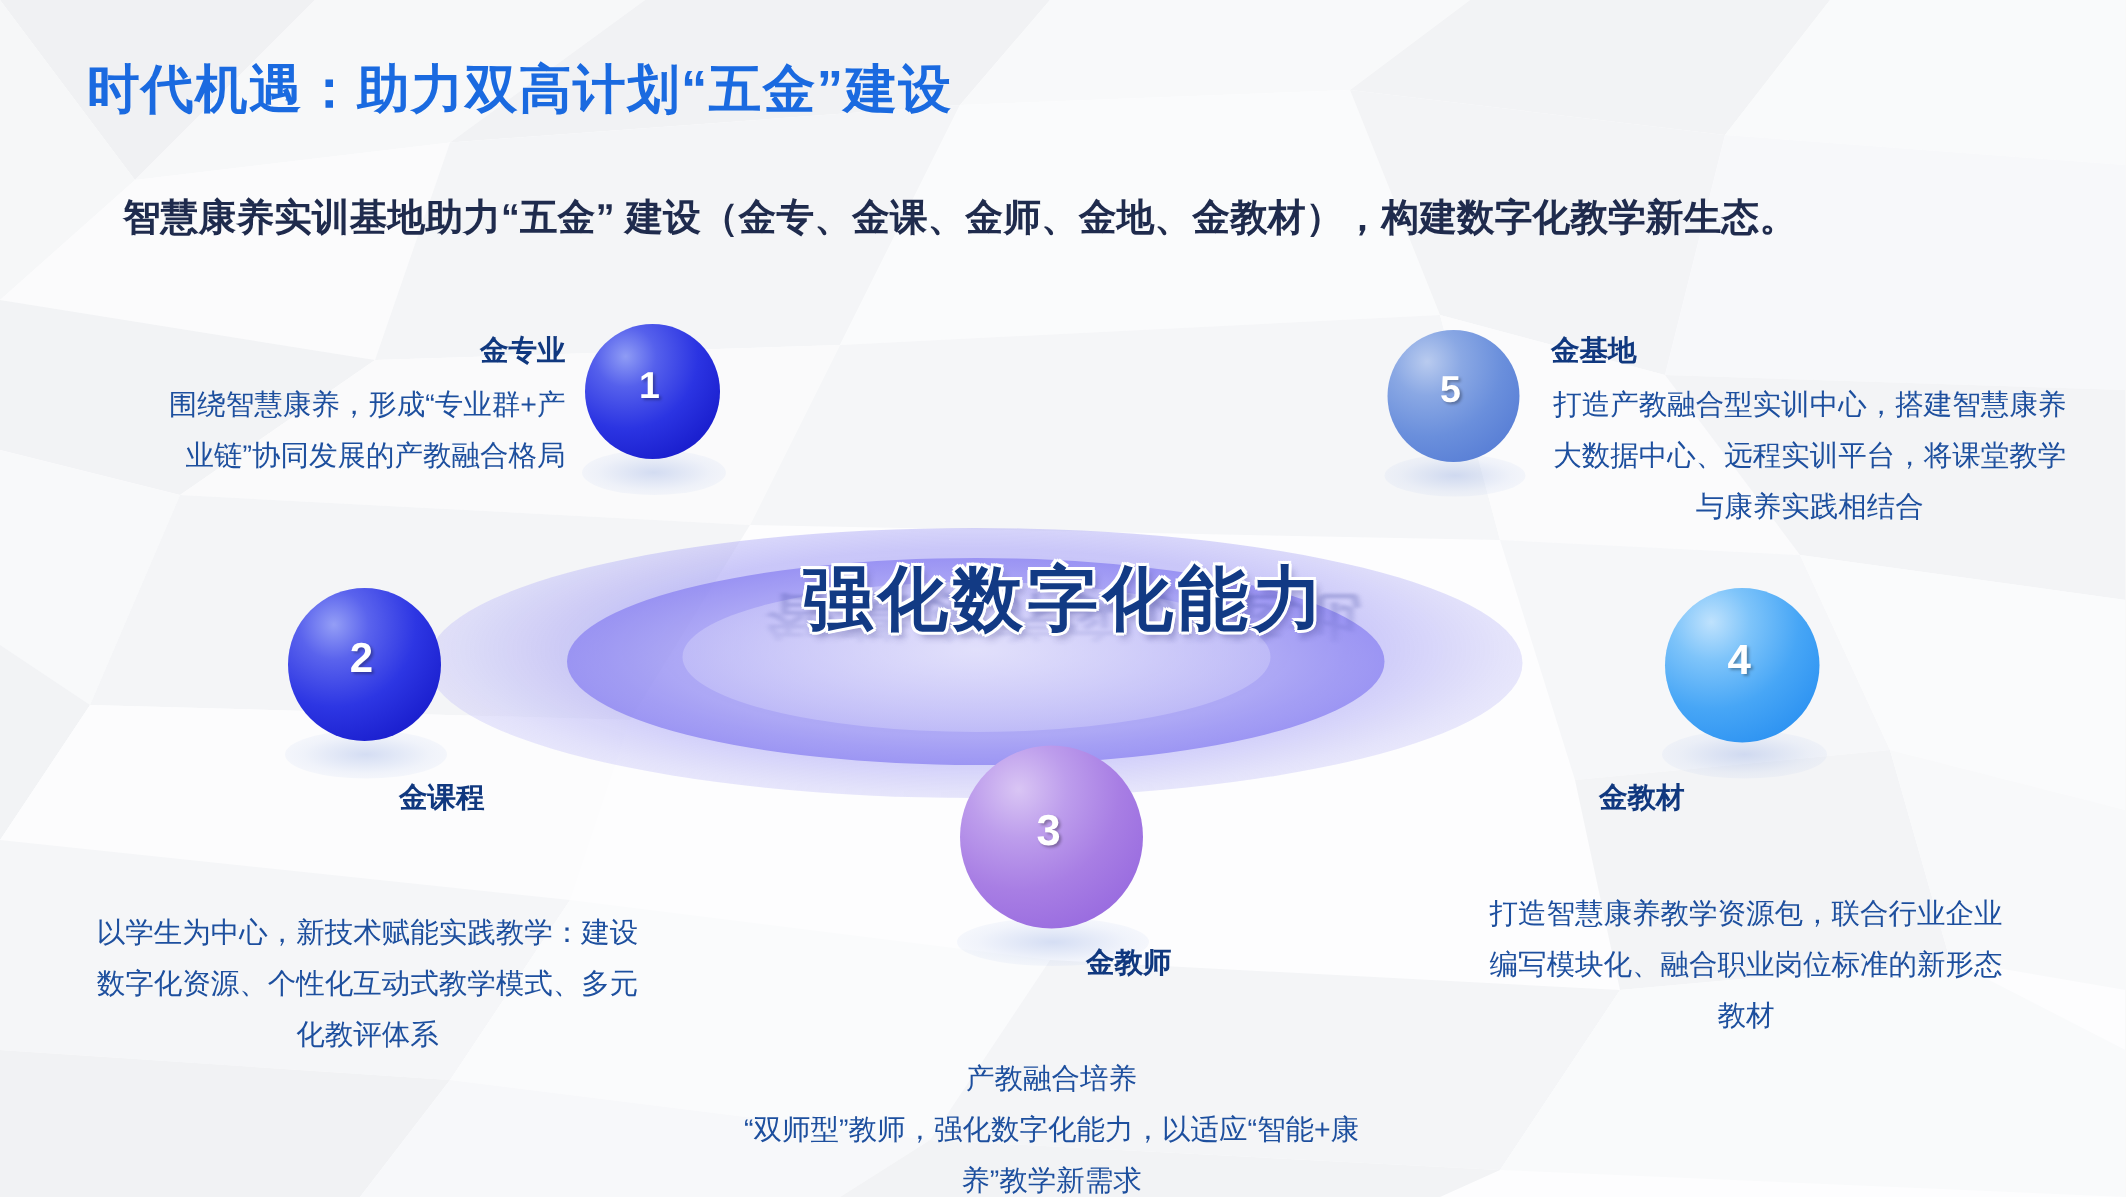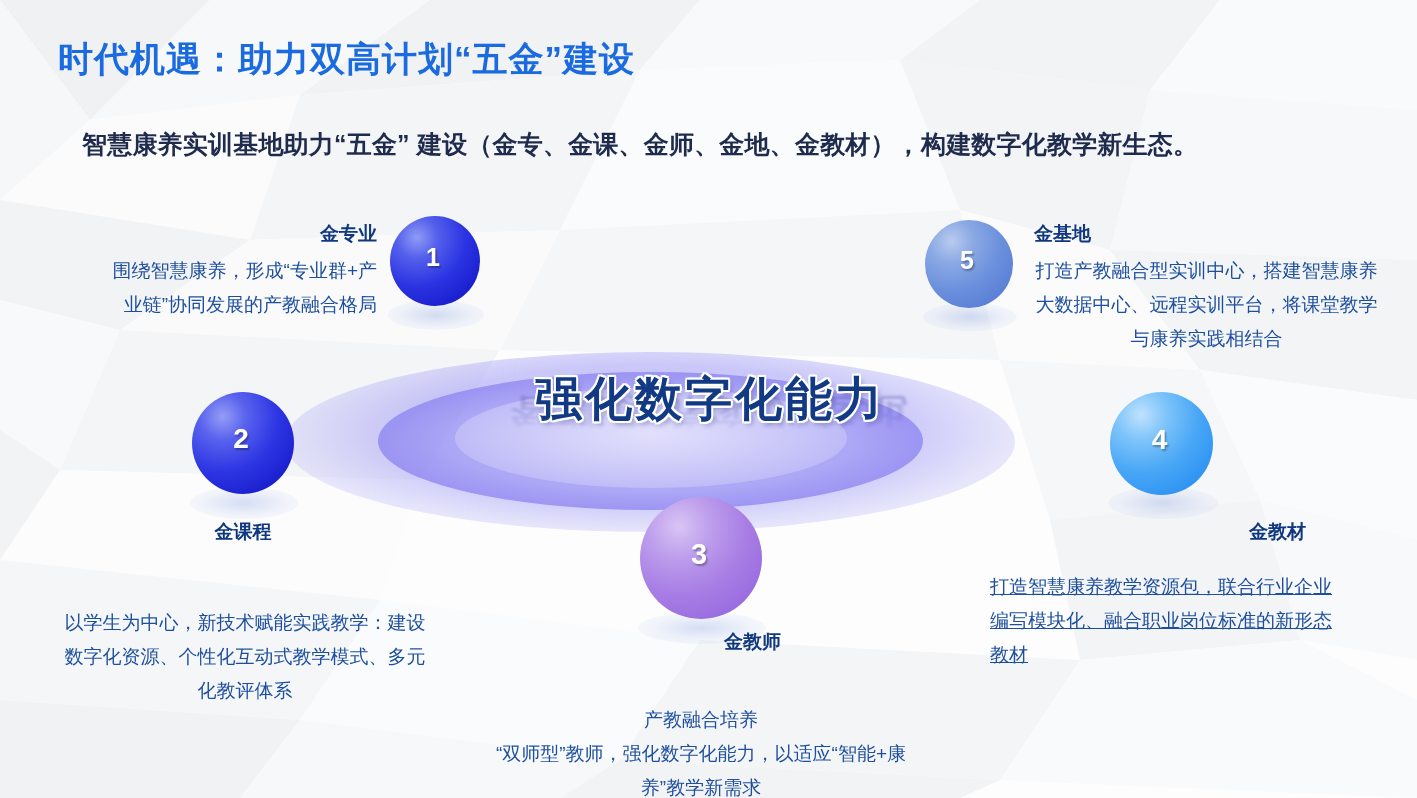--- a/index.html
+++ b/index.html
@@ -212,26 +212,26 @@
 
   
   #label-1 { left: 217px; top: 221px; width: 160px; text-align: right; }
   #body-1  { left: 100px; top: 254px; width: 277px; text-align: right; }
 
   
   #label-5 { left: 1034px; top: 221px; text-align: left; }
   #body-5  { left: 1034px; top: 254px; width: 345px; text-align: center; }
 
   
-  #label-2 { left: 163px; top: 519px; width: 160px; text-align: center; }
+  #label-2 { left: 163px; top: 519px; width: 160px; text-align: right; }
   #body-2  { left: 60px;  top: 570px; width: 370px; text-align: center; margin-top: 36px; }
 
   
-  #label-4 { left: 1146px; top: 519px; width: 160px; text-align: right; }
-  #body-4  { left: 990px;  top: 570px; width: 348px; text-align: left; text-decoration: underline; }
+  #label-4 { left: 1066px; top: 519px; width: 160px; text-align: left; }
+  #body-4  { left: 990px;  top: 593px; width: 348px; text-align: center; }
 
   
   #label-3 { left: 621px; top: 629px; width: 160px; text-align: right; }
   #body-3  { left: 480px; top: 671px; width: 442px; text-align: center; margin-top: 32px; }
 </style>
 </head>
 <body>
 
 <div class="slide">
 

